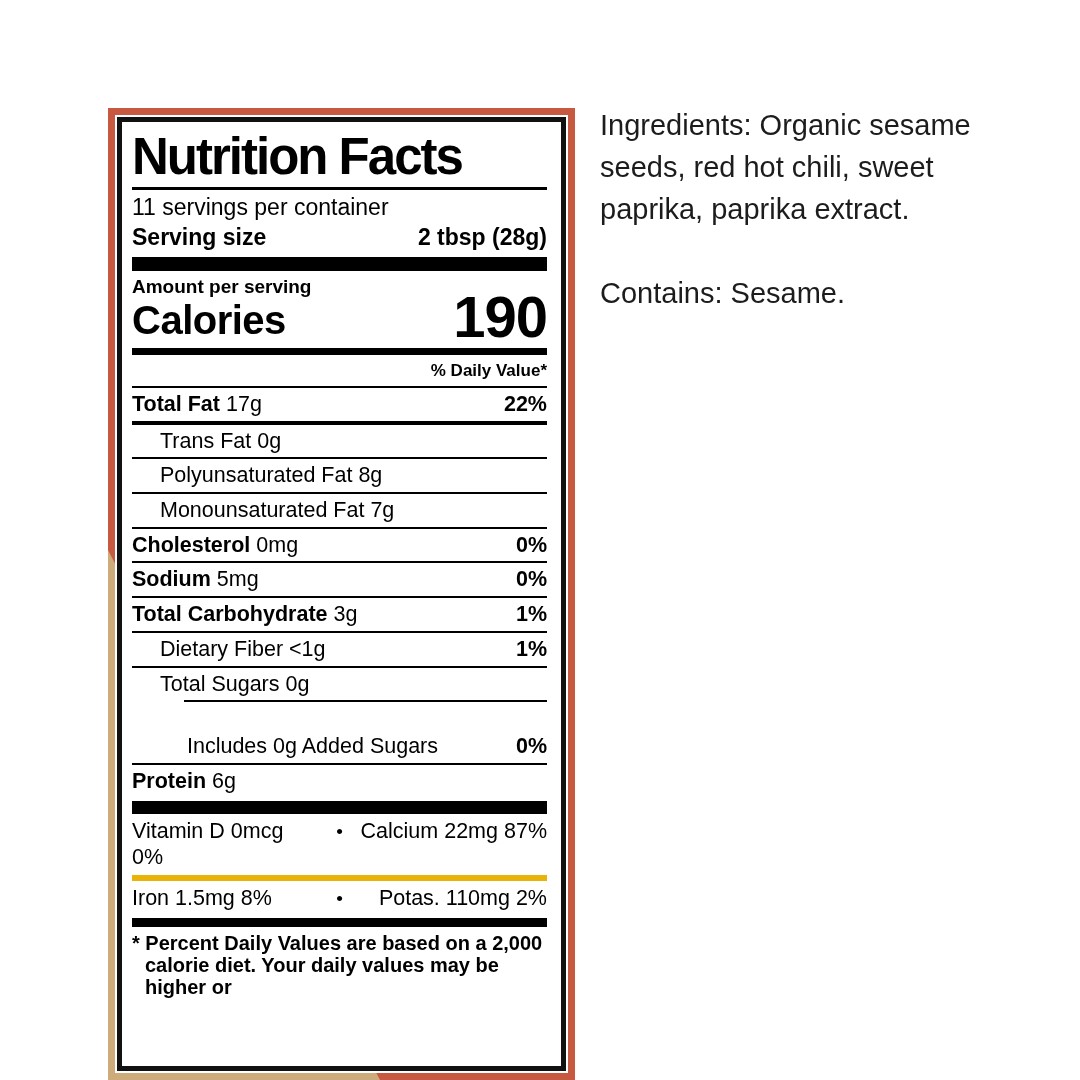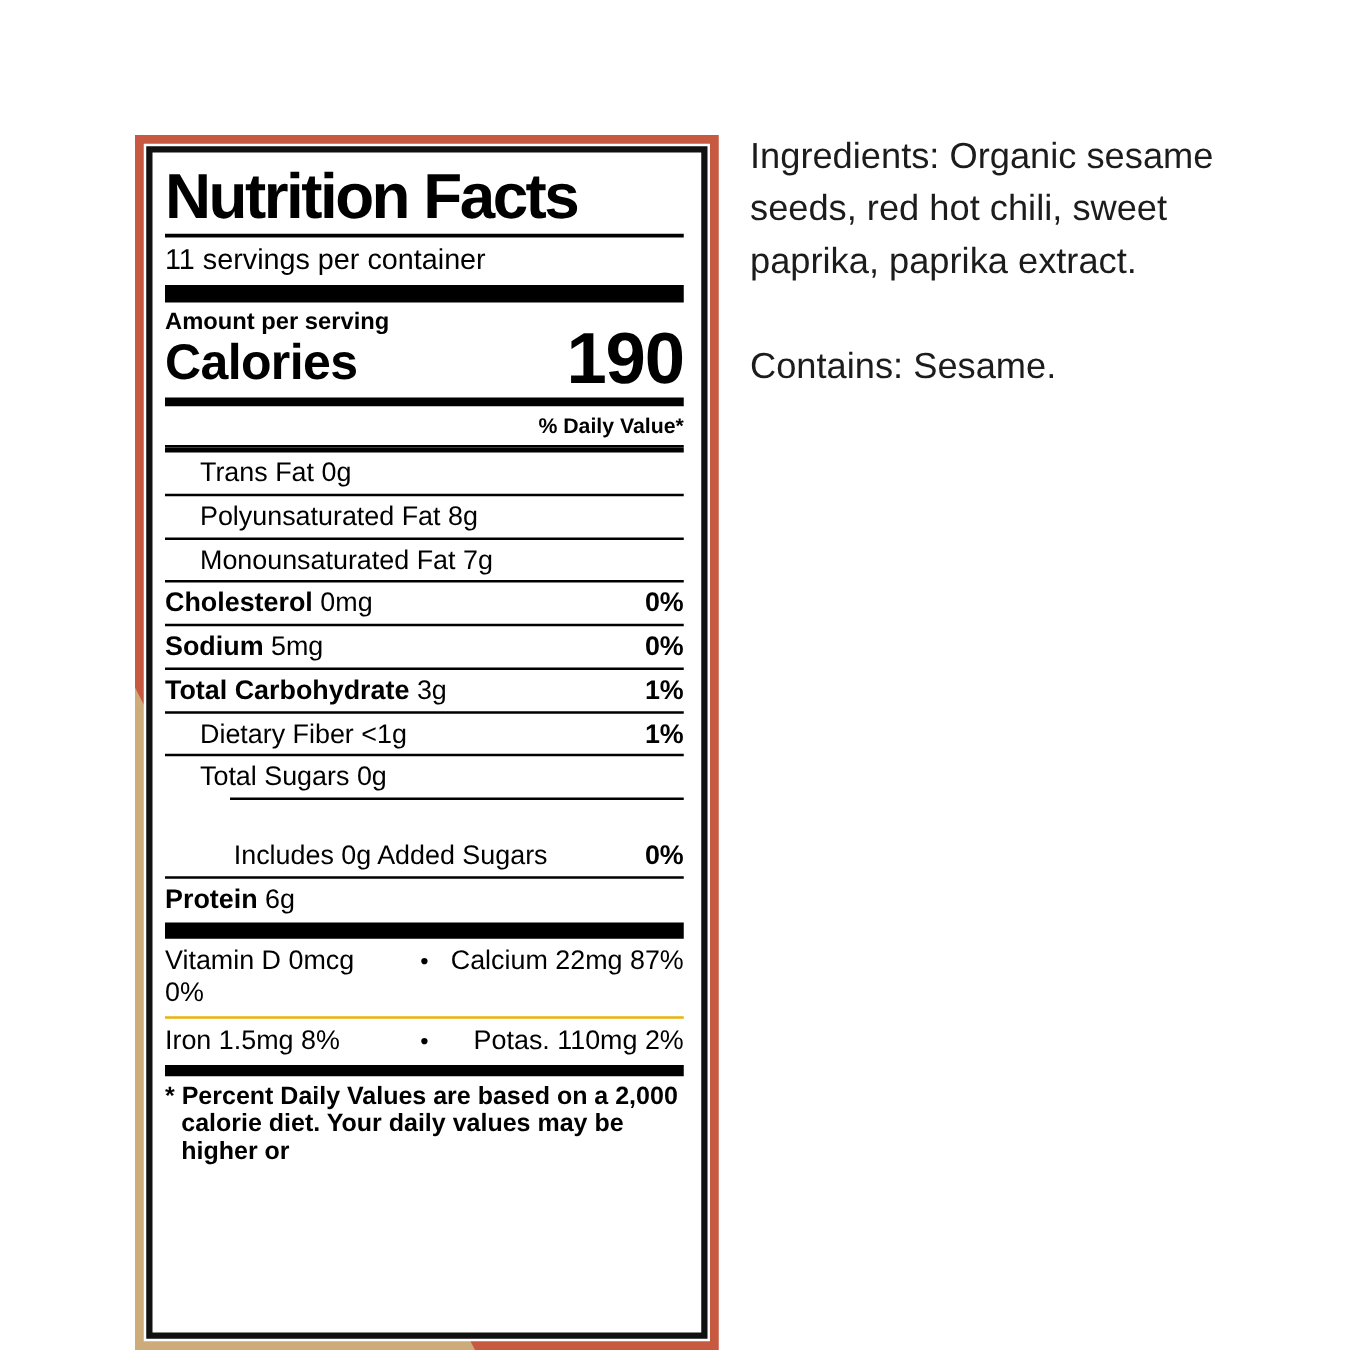--- a/index.html
+++ b/index.html
@@ -79,21 +79,21 @@
     padding: 4px 0;
   }
   .nrow .b { font-weight: bold; }
   .ndv { font-weight: bold; }
   .indent-1 { padding-left: 28px; }
   .indent-2 { padding-left: 55px; margin-top: 28px; }
   .sep { height: 2px; background: #000; }
   .sep-indent { margin-left: 52px; }
 
   .mrow { display: flex; align-items: baseline; font-size: 21.5px; line-height: 1.2; padding: 5px 0; }
-  .mrow + .mrow { border-top: 2px solid #eab308; }
+  .mrow + .mrow { border-top: 6px solid #eab308; }
   .mleft { flex: 1 1 0; }
   .mdot { width: 40px; text-align: center; font-size: 19px; }
   .mright { flex: 1 1 0; text-align: right; }
 
   .footnote { font-size: 20px; line-height: 1.1; margin-top: 5px; font-weight: bold; }
   .fn-line.hang { padding-left: 13px; }
 
   
   .side {
     position: absolute;
@@ -112,36 +112,44 @@
 
   <div class="card">
     <div class="tan-shape"></div>
 
     <div class="nf-label">
       <div class="nf-title">Nutrition Facts</div>
       <div class="rule-title"></div>
 
       <div class="servings">11 servings per container</div>
 
+      <div class="serving-row">
+        <span>Serving size</span>
+        <span>2 tbsp (28g)</span>
+      </div>
 
       <div class="bar bar-thick1"></div>
 
       <div class="cal-block">
         <div>
           <div class="aps">Amount per serving</div>
           <div class="cal-word">Calories</div>
         </div>
         <div class="cal-num">190</div>
       </div>
 
       <div class="bar bar-med1"></div>
 
       <div class="dv-header">% Daily Value*</div>
 
       <div id="nutrient-rows">
+          <div class="nrow indent-0">
+            <span><span class="b">Total Fat</span> <span>17g</span></span>
+            <span class="ndv">22%</span>
+          </div>
           <div class="sep"></div>
           <div class="sep"></div>
           <div class="nrow indent-1">
             <span><span>Trans Fat</span> <span>0g</span></span>
           </div>
           <div class="sep"></div>
           <div class="nrow indent-1">
             <span><span>Polyunsaturated Fat</span> <span>8g</span></span>
           </div>
           <div class="sep"></div>

